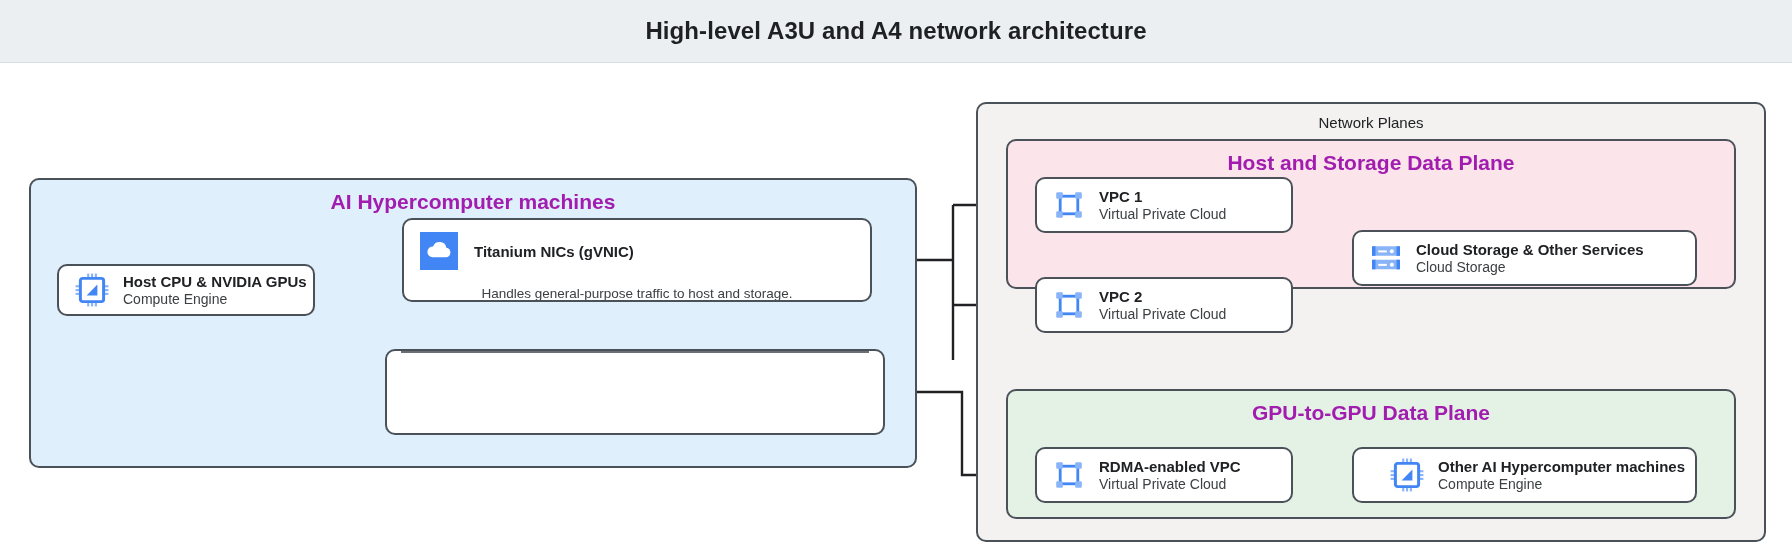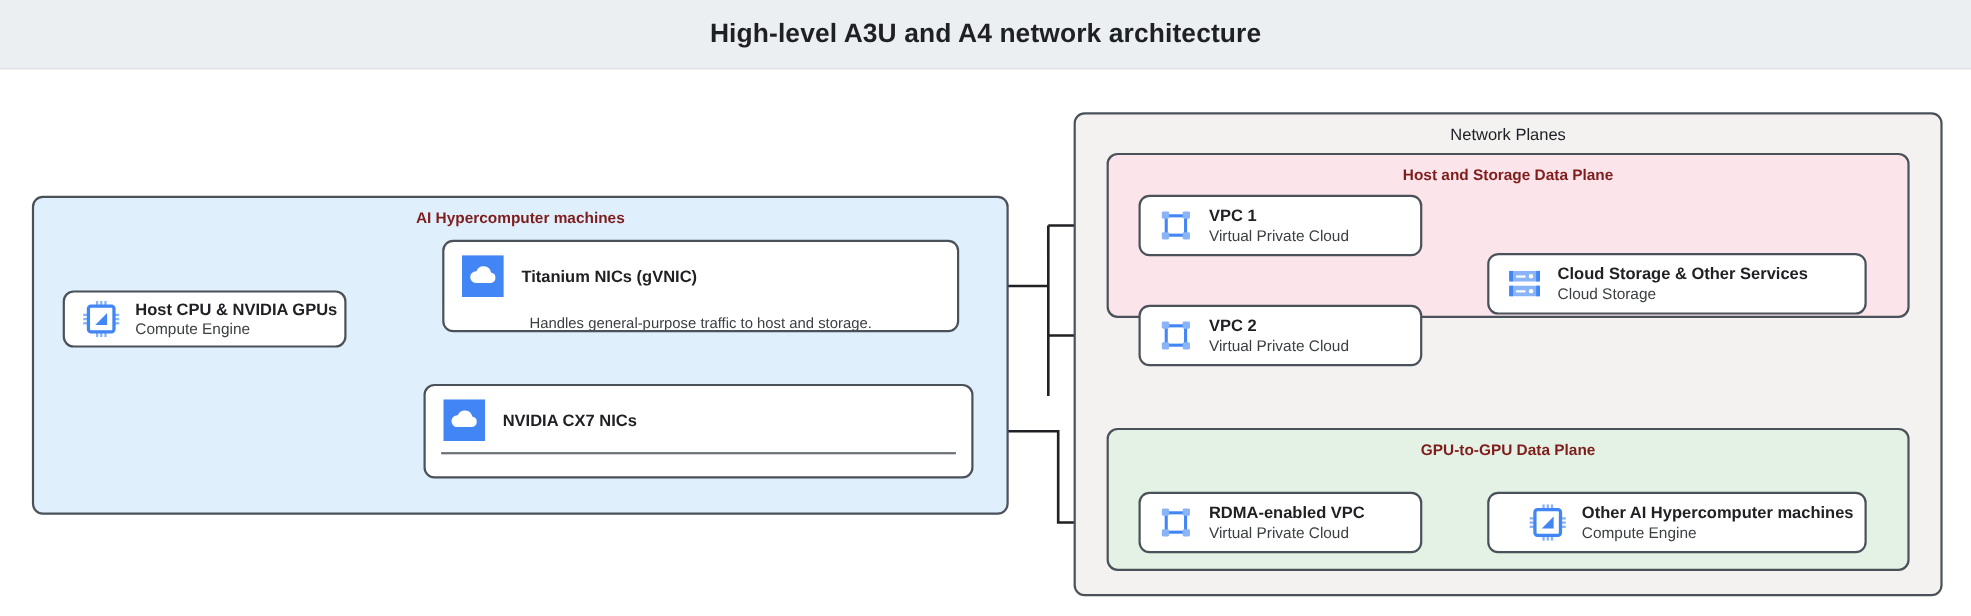--- a/index.html
+++ b/index.html
@@ -37,21 +37,21 @@
 
   
   .group {
     position: absolute;
     border: 2px solid #4a5159;
     border-radius: 10px;
   }
   .group-title {
     position: absolute; left: 0; right: 0; top: 10px;
     text-align: center;
-    font-size: 14px; font-weight: bold; color: #7f1d1d;
+    font-size: 21px; font-weight: bold; color: #a21caf;
   }
 
   .grp-ai {
     left: 29px; top: 114px; width: 888px; height: 290px;
     background: #dfeffc;
   }
   .grp-planes {
     left: 976px; top: 38px; width: 790px; height: 440px;
     background: #f3f2f1;
   }
@@ -208,27 +208,20 @@
           <rect width="40" height="40" fill="#4285f4"></rect>
           <path d="M13.2 26.6 h14.2 a5.1 5.1 0 0 0 0.35 -10.1 a7.3 7.3 0 0 0 -13.95 -1.25 a5.3 5.3 0 0 0 -0.6 11.35 z" fill="#ffffff"></path>
         </svg>
         <div class="card-title">Titanium NICs (gVNIC)</div>
       </div>
       <div class="stack-divider"></div>
       <div class="stack-caption">Handles general-purpose traffic to host and storage.</div>
     </div>
 
     <div class="card-stack n-cx7">
-      <div class="stack-head">
-        <svg class="icon icon-cloud" viewBox="0 0 40 40" xmlns="http://www.w3.org/2000/svg">
-          <rect width="40" height="40" fill="#4285f4"></rect>
-          <path d="M13.2 26.6 h14.2 a5.1 5.1 0 0 0 0.35 -10.1 a7.3 7.3 0 0 0 -13.95 -1.25 a5.3 5.3 0 0 0 -0.6 11.35 z" fill="#ffffff"></path>
-        </svg>
-        <div class="card-title">NVIDIA CX7 NICs</div>
-      </div>
       <div class="stack-divider"></div>
     </div>
 
     <div class="group grp-planes">
       <div class="group-title">Network Planes</div>
     </div>
 
     <div class="group grp-host">
       <div class="group-title">Host and Storage Data Plane</div>
     </div>

